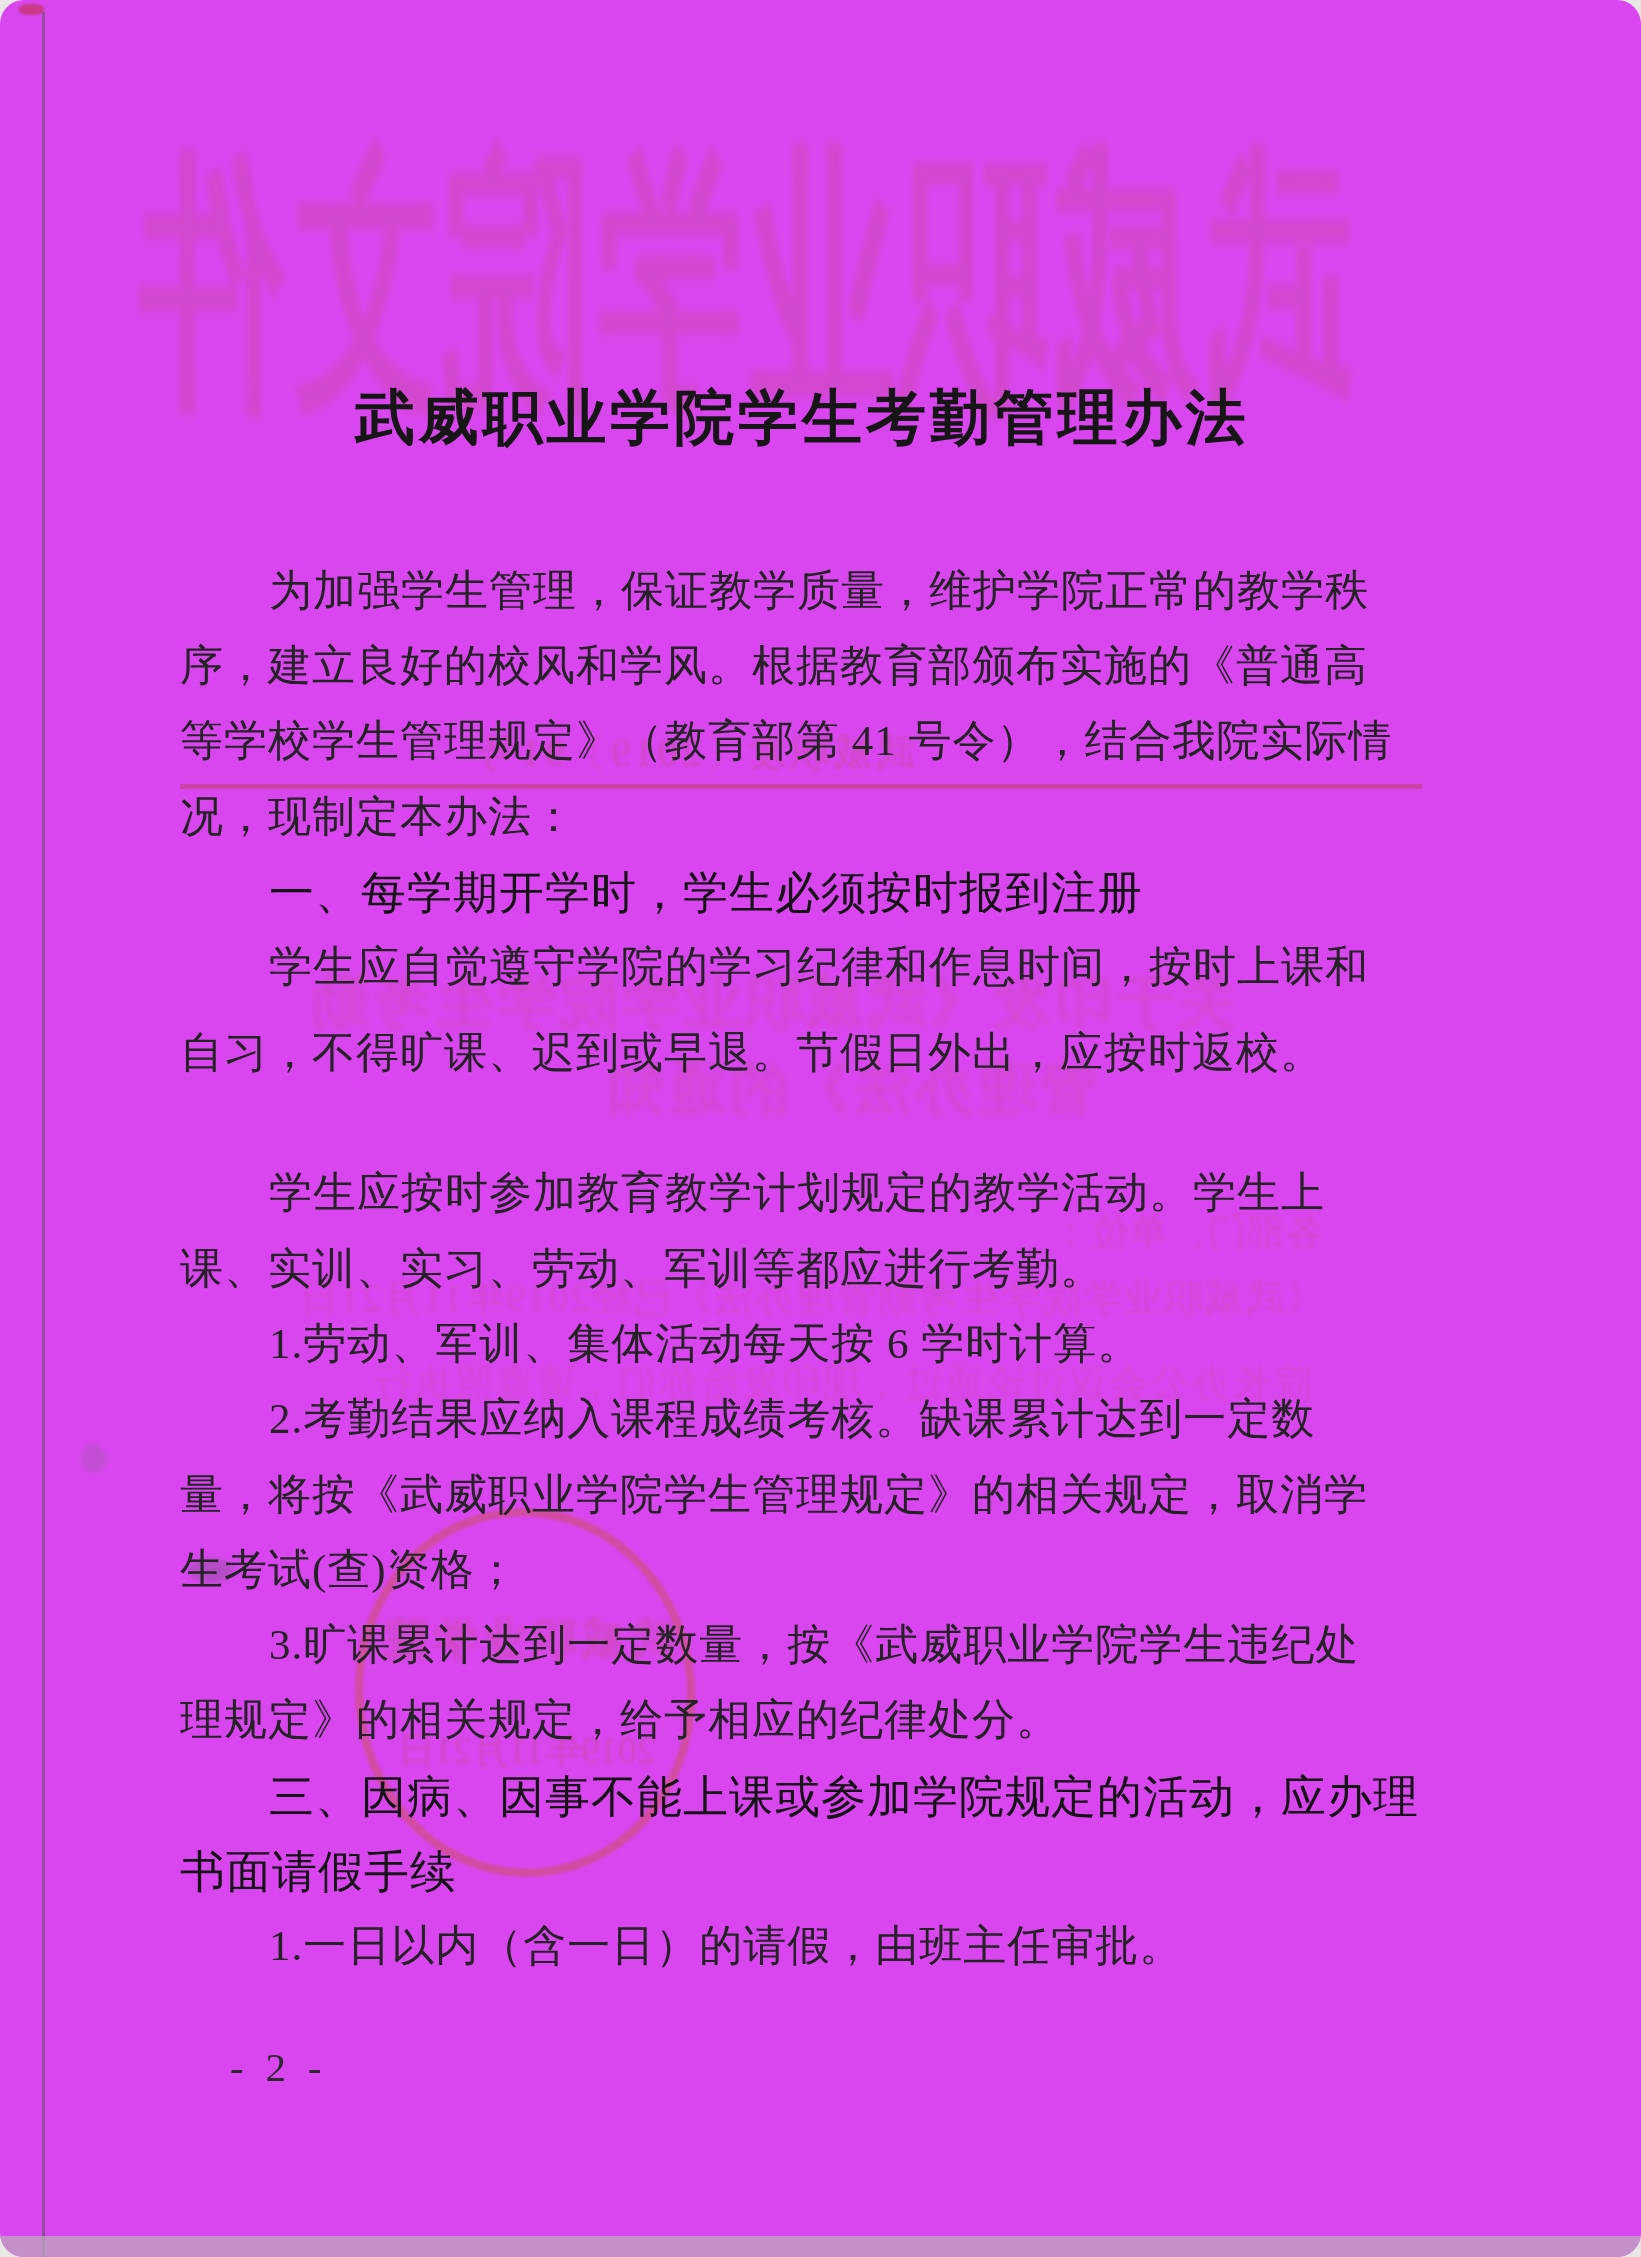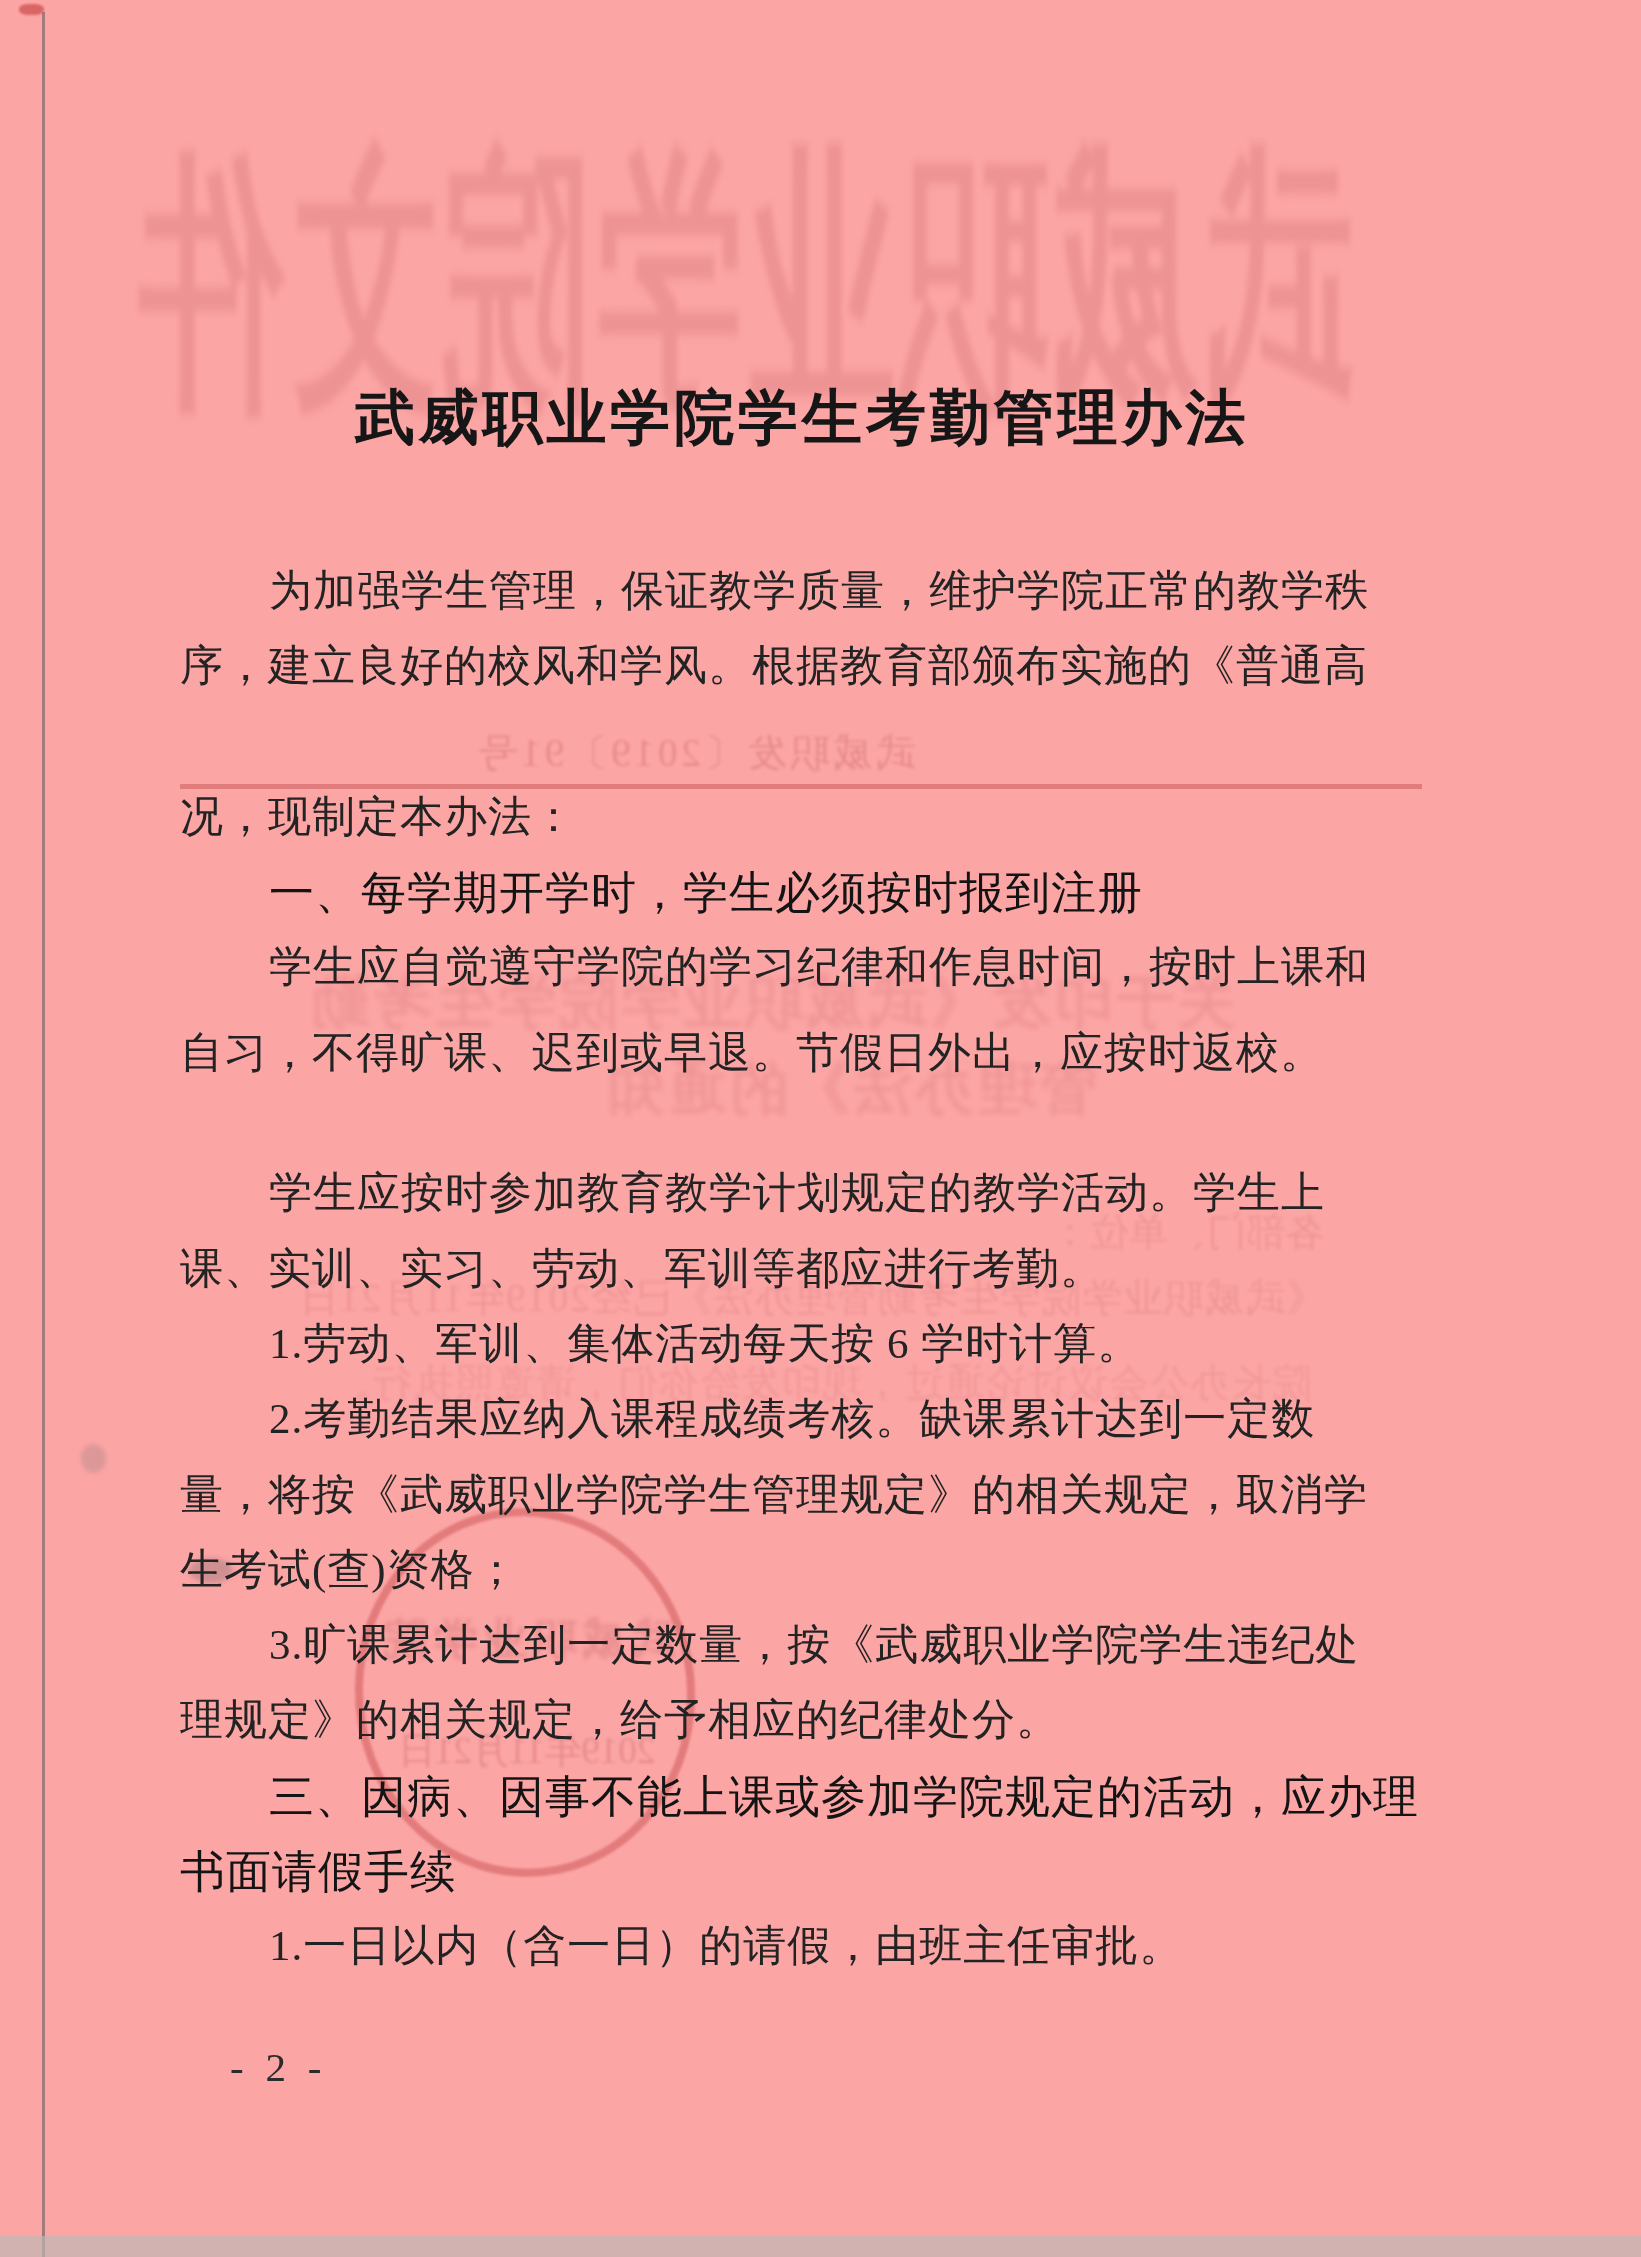--- a/index.html
+++ b/index.html
@@ -1,21 +1,22 @@
 <!DOCTYPE html>
 <html><head>
 <meta charset="utf-8">
 <style>
   html,body{margin:0;padding:0;background:#e8e7e4;}
   .page{
     position:relative;
     width:1641px;height:2257px;
-    background:#fca5a5;
+    background:#d946ef;
     overflow:hidden;
     font-family:"Liberation Serif", serif;
+    border-radius:24px;
   }
   
   .edge-left{position:absolute;left:42px;top:11.6px;width:2.9px;height:2246px;background:rgba(90,90,88,.55);}
   .edge-bottom{position:absolute;left:0;top:2236px;width:1641px;height:21px;background:rgba(186,185,182,.65);}
   .corner-mark{position:absolute;left:19.3px;top:3.9px;width:25px;height:11.6px;background:rgba(190,50,50,.55);border-radius:40%;filter:blur(1px);}
   .smudge{position:absolute;left:189px;top:1558px;width:44px;height:25px;background:rgba(90,90,95,.28);border-radius:50%;filter:blur(2.9px);}
   .pencil{position:absolute;left:81px;top:1444px;width:25px;height:29px;background:rgba(110,110,115,.22);border-radius:50%;filter:blur(1.9px);}
 
   
   .bleed{position:absolute;color:#b94f52;transform:scaleX(-1);filter:blur(1.4px);white-space:nowrap;
@@ -82,20 +83,21 @@
   <div class="bleed bleed-approve2">院长办公会议讨论通过，现印发给你们，请遵照执行。</div>
 
   <div class="stamp"></div>
   <div class="bleed stamp-inner">武威职业学院</div>
   <div class="bleed stamp-date">2019年11月21日</div>
 
   <div class="title">武威职业学院学生考勤管理办法</div>
 
   <div class="ln indent" style="top:565px">为加强学生管理，保证教学质量，维护学院正常的教学秩</div>
   <div class="ln" style="top:640px">序，建立良好的校风和学风。根据教育部颁布实施的《普通高</div>
+  <div class="ln" style="top:715px">等学校学生管理规定》（教育部第 41 号令），结合我院实际情</div>
   <div class="ln" style="top:791px">况，现制定本办法：</div>
   <div class="ln hd indent" style="top:866px">一、每学期开学时，学生必须按时报到注册</div>
   <div class="ln indent" style="top:941px">学生应自觉遵守学院的学习纪律和作息时间，按时上课和</div>
   <div class="ln" style="top:1027px">自习，不得旷课、迟到或早退。节假日外出，应按时返校。</div>
   <div class="ln indent" style="top:1167px">学生应按时参加教育教学计划规定的教学活动。学生上</div>
   <div class="ln" style="top:1243px">课、实训、实习、劳动、军训等都应进行考勤。</div>
   <div class="ln indent" style="top:1318px">1.劳动、军训、集体活动每天按 6 学时计算。</div>
   <div class="ln indent" style="top:1393px">2.考勤结果应纳入课程成绩考核。缺课累计达到一定数</div>
   <div class="ln" style="top:1469px">量，将按《武威职业学院学生管理规定》的相关规定，取消学</div>
   <div class="ln" style="top:1544px">生考试(查)资格；</div>

